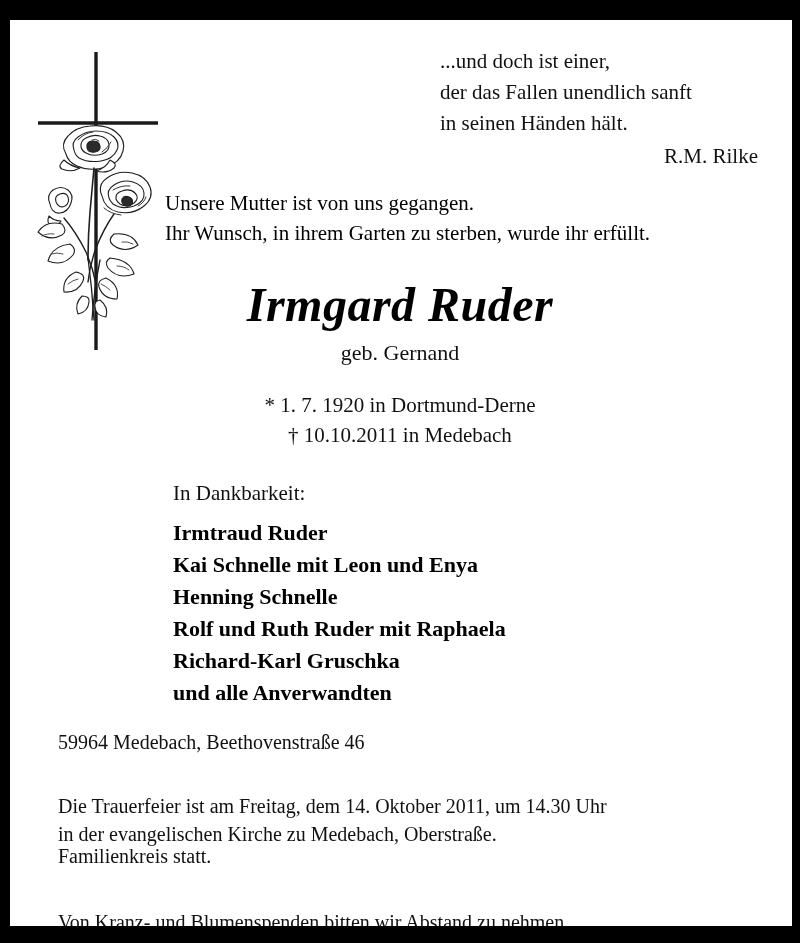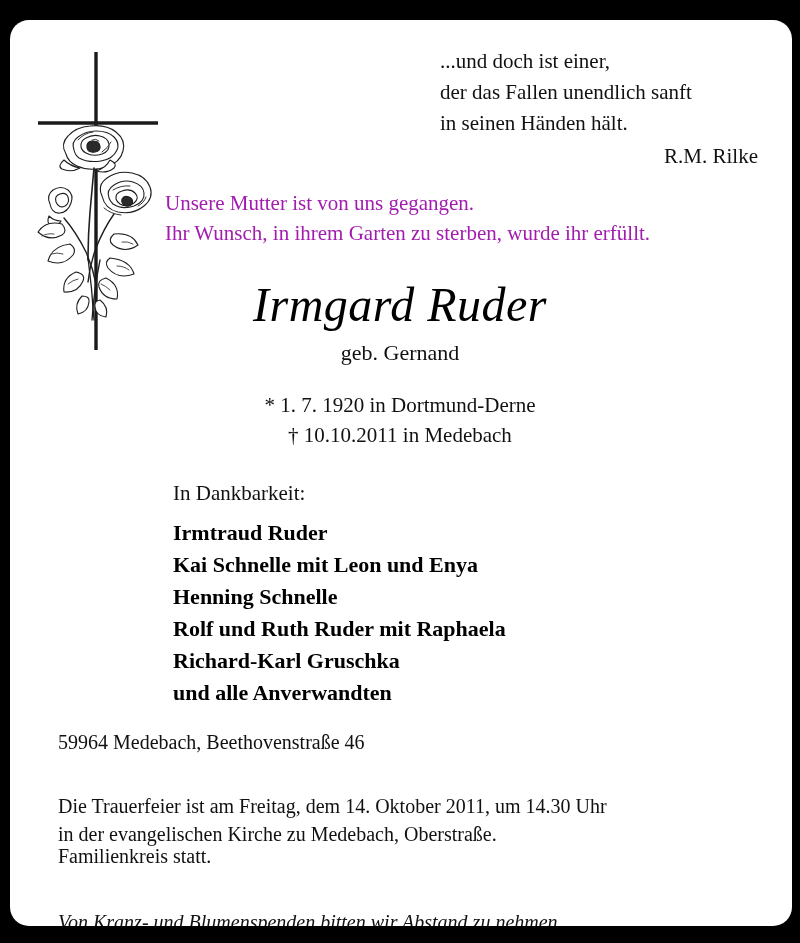--- a/index.html
+++ b/index.html
@@ -24,21 +24,20 @@
   
   .notice-inner {
     position: absolute;
     left: 10px;
     top: 20px;
     width: 782px;
     height: 906px;
     background: #ffffff;
     box-sizing: border-box;
     overflow: hidden;
-    border-radius: 19px;
   }
 
   
   .emblem {
     position: absolute;
     left: 8px;
     top: 8px;
     width: 150px;
     height: 330px;
   }
@@ -63,34 +62,34 @@
   }
 
   
   .intro {
     position: absolute;
     left: 155px;
     top: 168px;
     width: 620px;
     font-size: 21px;
     line-height: 30px;
-    color: #a21caf;
+    color: #000000;
   }
 
   
   .name-block {
     position: absolute;
     left: 60px;
     top: 258px;
     width: 660px;
     text-align: center;
   }
   .deceased-name {
     font-size: 48px;
-    font-weight: normal;
+    font-weight: bold;
     font-style: italic;
     letter-spacing: 0.5px;
     line-height: 54px;
     color: #000000;
   }
   .maiden-name {
     font-size: 22px;
     line-height: 30px;
     margin-top: 6px;
     color: #111111;
@@ -159,21 +158,20 @@
     color: #111111;
   }
   .flowers {
     position: absolute;
     left: 48px;
     top: 888px;
     width: 716px;
     font-size: 20px;
     line-height: 28px;
     color: #111111;
-    font-style: italic;
   }
   .line { display: block; }
 </style>
 </head>
 <body>
 
 <div class="notice">
   <div class="notice-inner">
 
     <div class="emblem">

